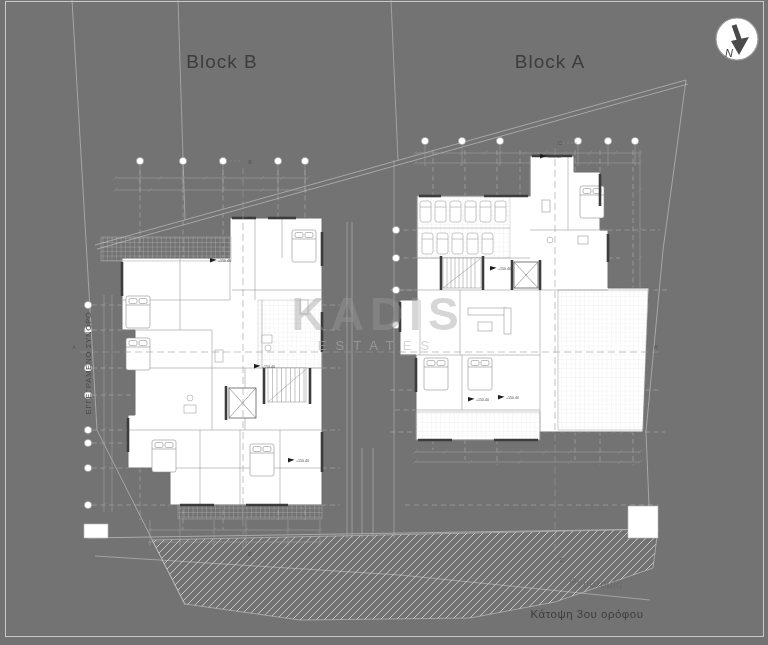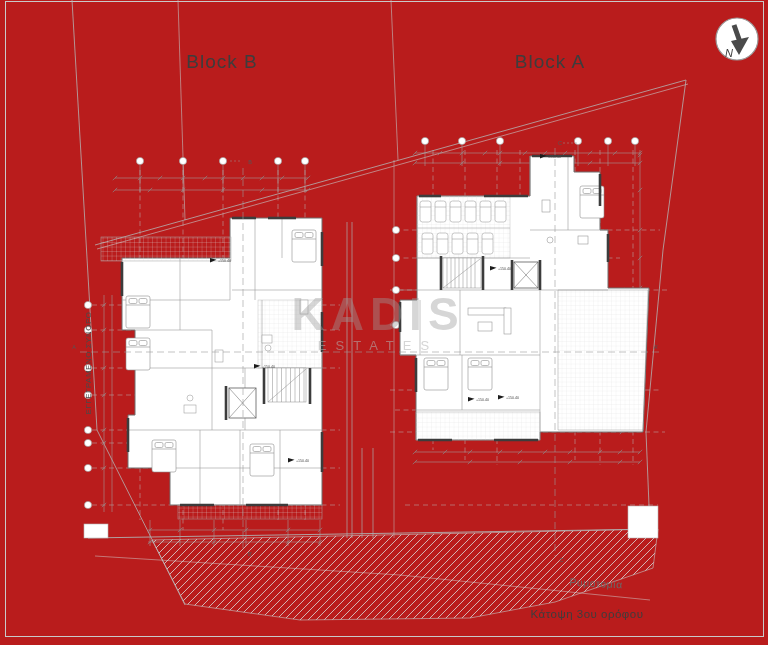--- a/index.html
+++ b/index.html
@@ -1,17 +1,17 @@
 <!DOCTYPE html>
 <html><head>
 <meta charset="utf-8">
 <style>
   html,body{margin:0;padding:0;background:#ffffff;}
   .sheet{
-    position:relative;width:768px;height:645px;background:#b91c1c;overflow:hidden;
+    position:relative;width:768px;height:645px;background:#737373;overflow:hidden;
     font-family:"Liberation Sans",sans-serif;
   }
   .sheet svg{position:absolute;left:0;top:0;}
   text{font-family:"Liberation Sans",sans-serif;}
 </style>
 </head>
 <body>
 
 <div class="sheet">
 <svg width="768" height="645" viewBox="0 0 768 645">

